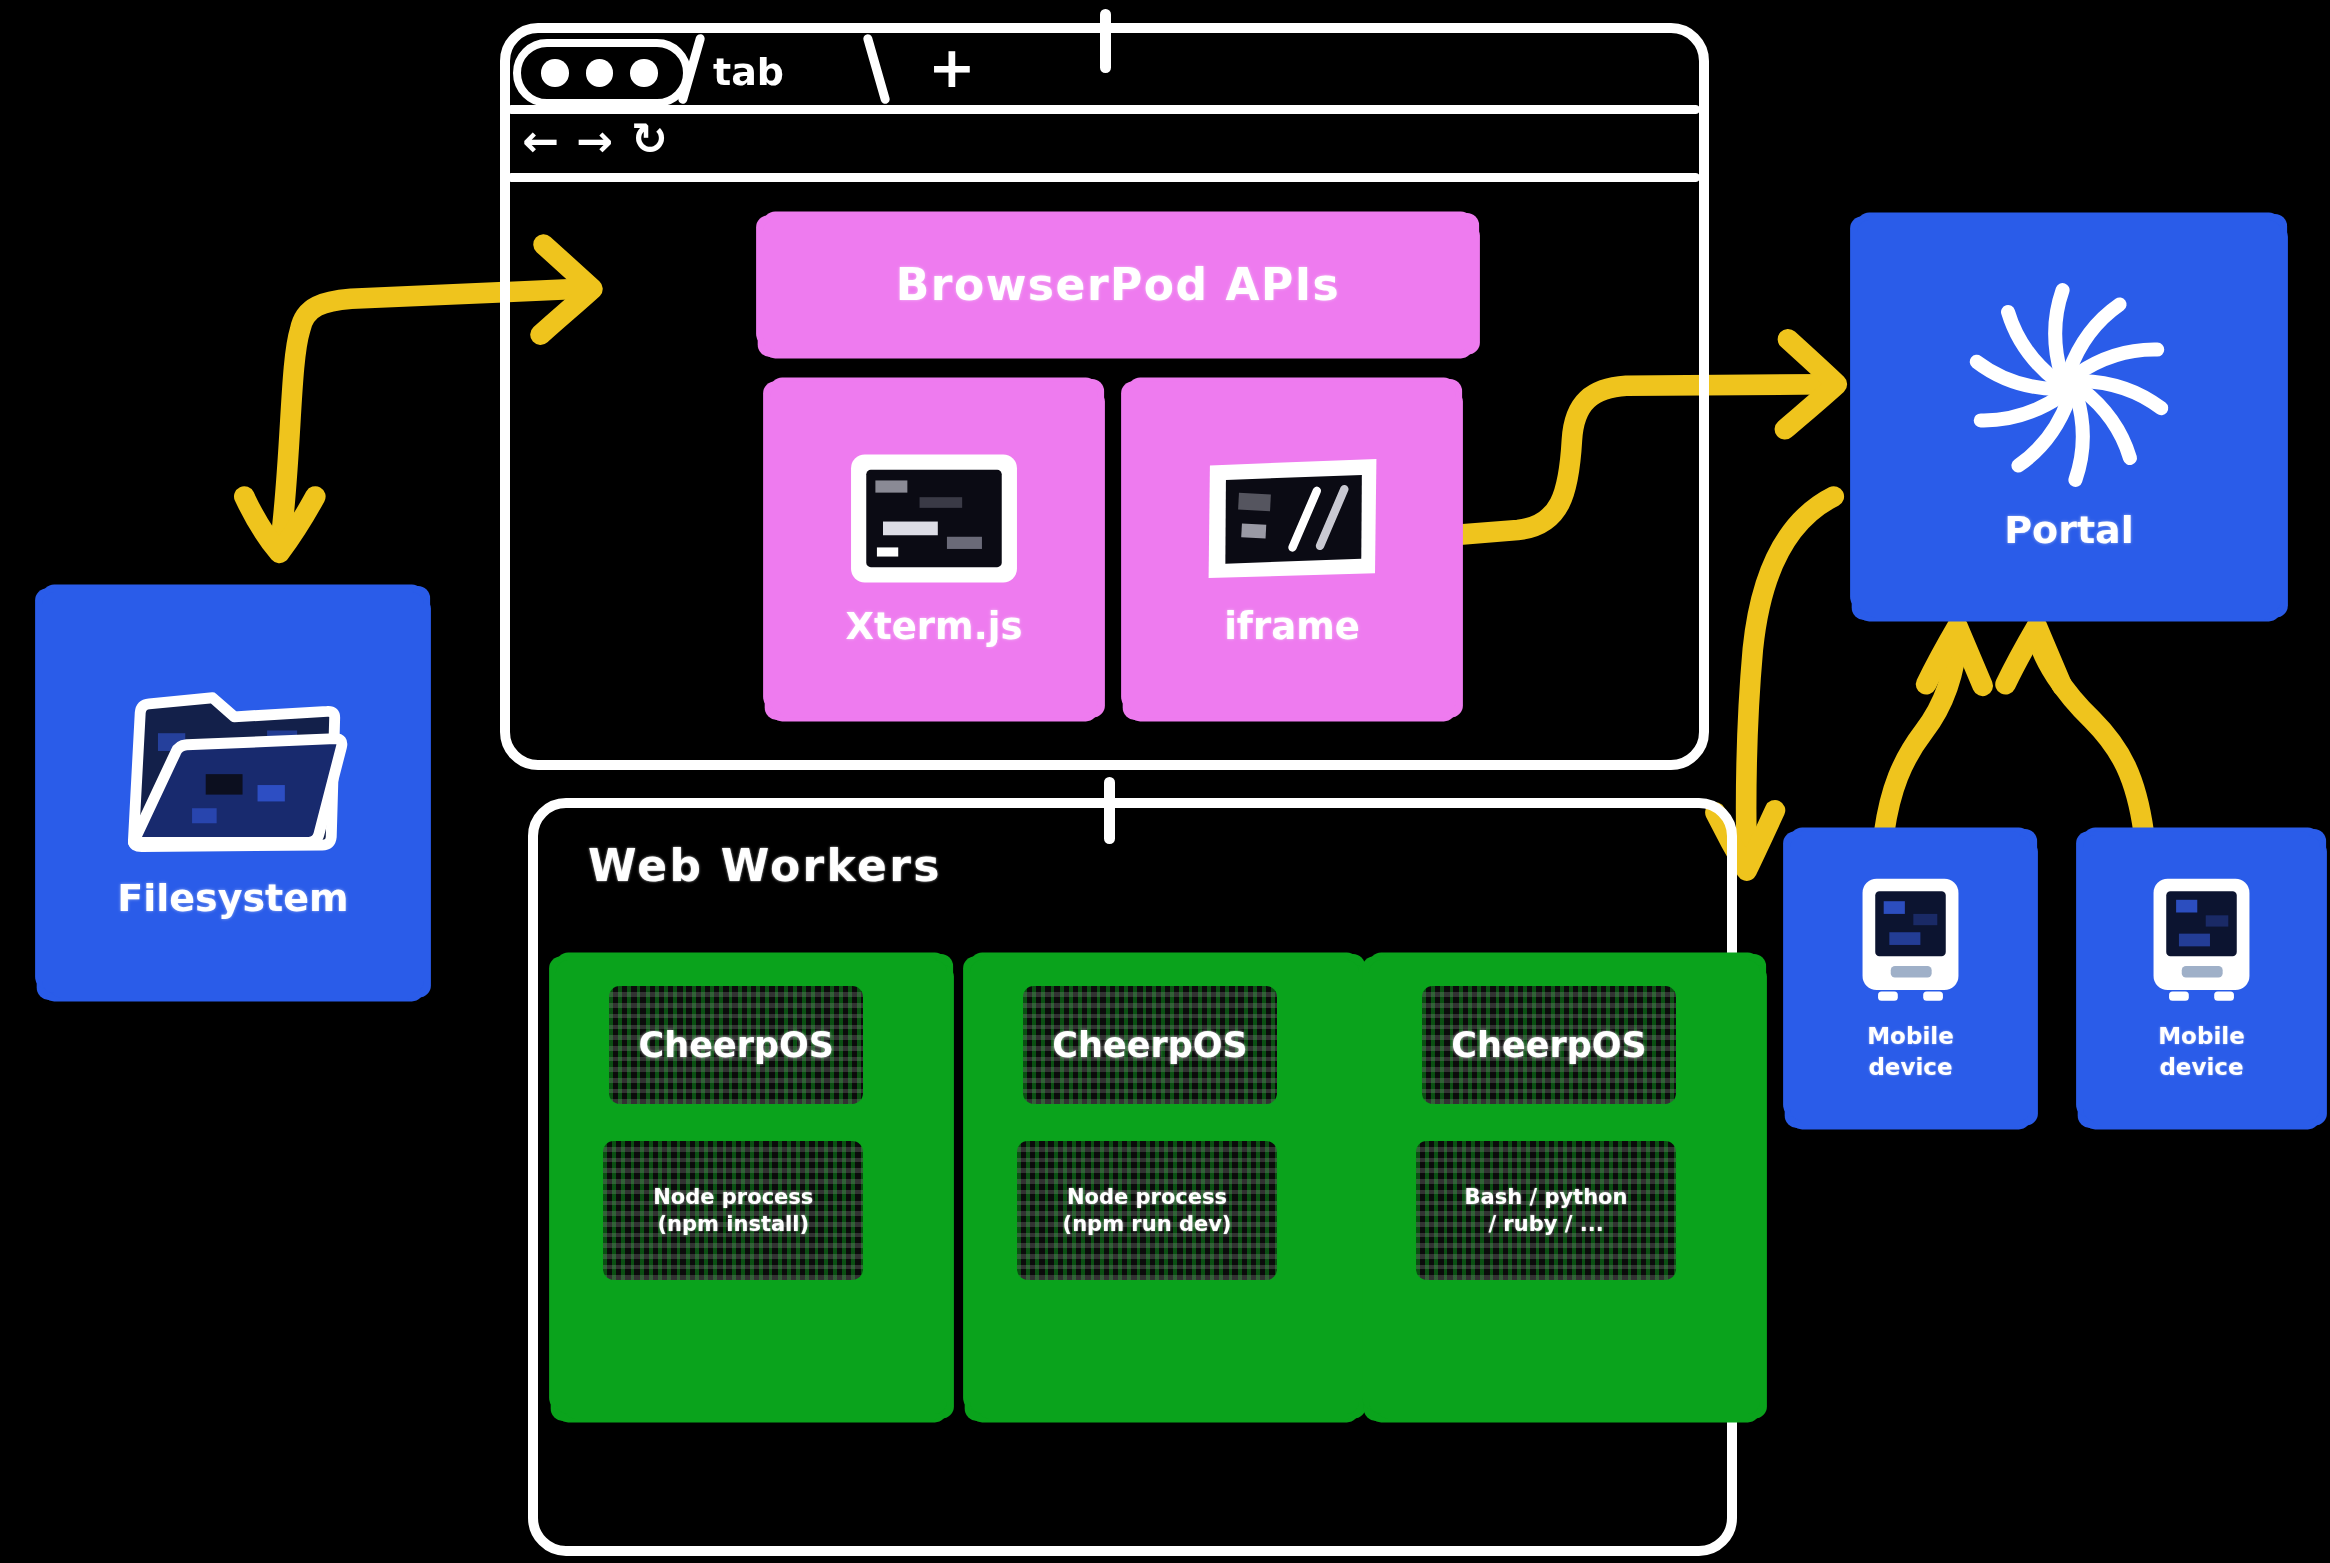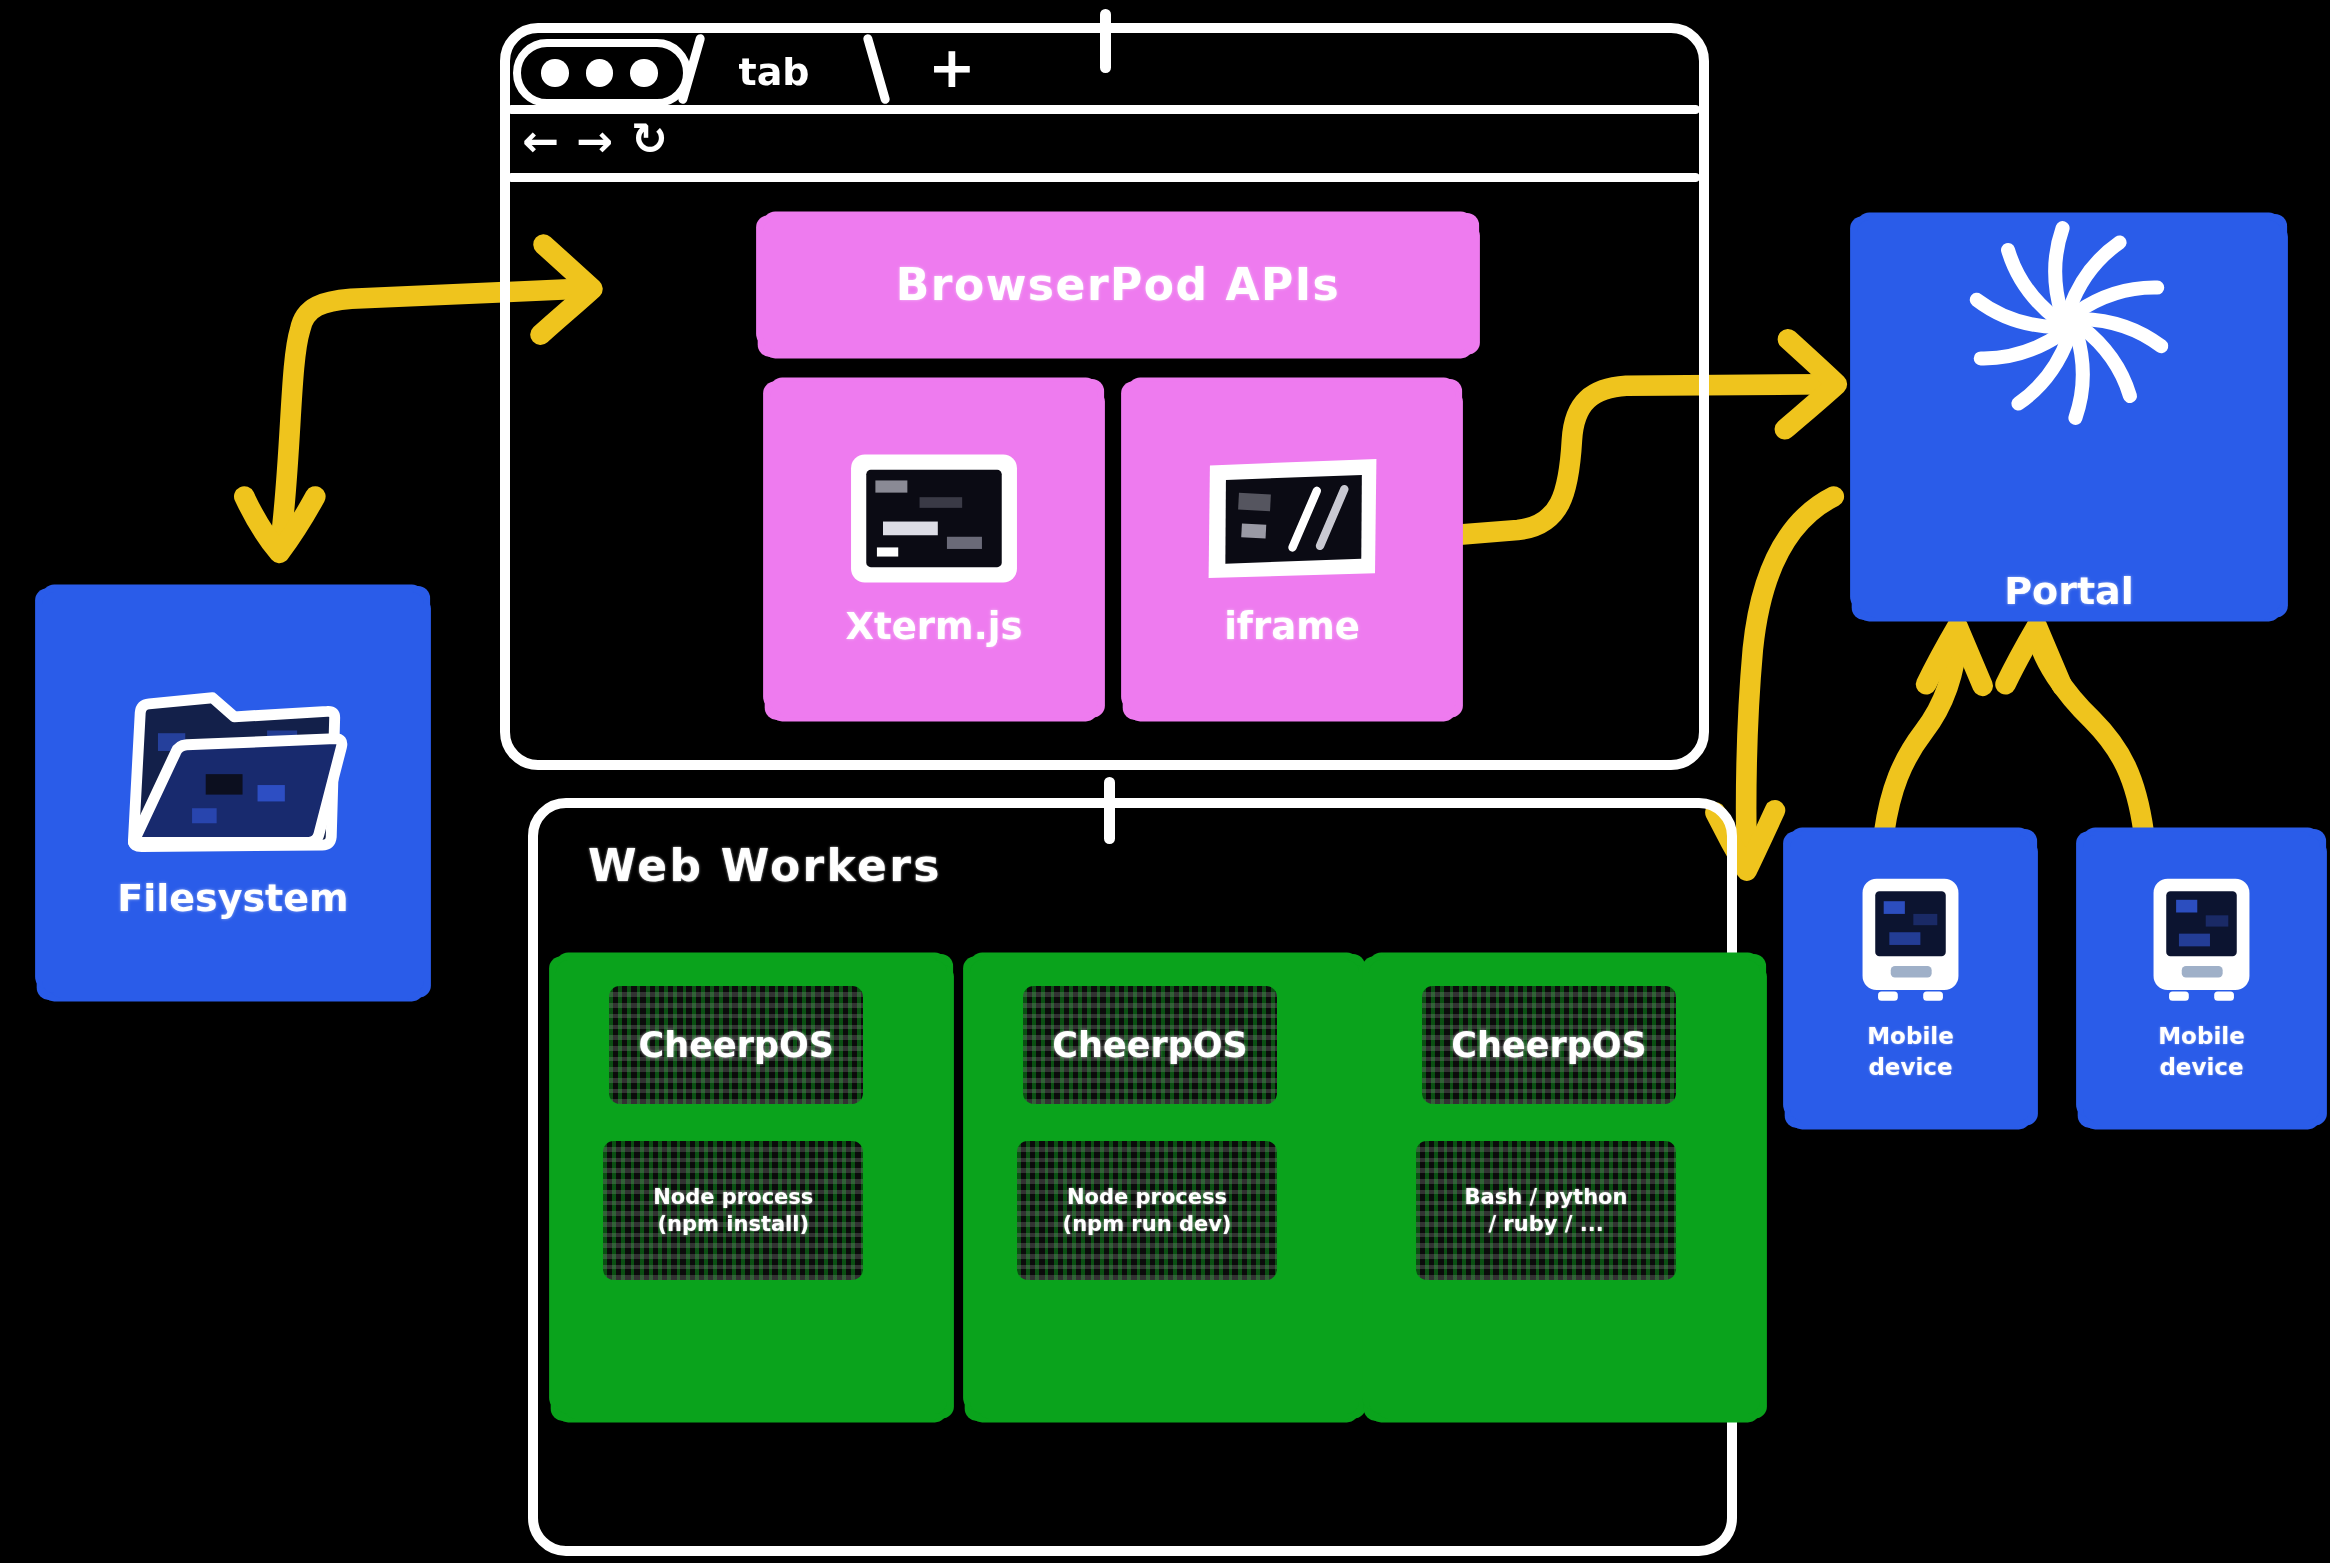--- a/index.html
+++ b/index.html
@@ -17,21 +17,21 @@
          display:flex;flex-direction:column;align-items:center;justify-content:center;text-align:center;}
   .pink{--c:#ee7bef;}
   .blue{--c:#2a5ce9;}
   .green{--c:#0aa31c;}
   
   .dots-pill{position:absolute;border:8.4px solid #fff;border-radius:35px;
              display:flex;align-items:center;gap:17px;padding-left:20px;}
   .dot{width:27.5px;height:27.5px;border-radius:50%;background:#fff;}
   .slant{position:absolute;width:9.2px;background:#fff;border-radius:4.6px;}
   .navicon{position:absolute;font-size:44px;font-weight:700;color:#fff;line-height:1;}
-  .tabtext{position:absolute;font-size:38px;font-weight:700;color:#fff;text-align:center;}
+  .tabtext{position:absolute;font-size:38px;font-weight:700;color:#fff;text-align:left;}
   .plus{position:absolute;font-size:57px;font-weight:700;color:#fff;line-height:1;}
   
   .ww-title{position:absolute;font-size:44px;font-weight:800;letter-spacing:2.3px;
             text-shadow:0 0 2.3px rgba(255,255,255,.8);}
   .subbox{position:absolute;border-radius:10.7px;background:#0b0b0b;
           background-image:
             repeating-linear-gradient(0deg, rgba(140,140,140,.30) 0 4.6px, transparent 4.6px 10.7px),
             repeating-linear-gradient(90deg, rgba(10,163,28,.45) 0 3.8px, transparent 3.8px 9.2px);
           display:flex;flex-direction:column;align-items:center;justify-content:center;text-align:center;}
   .os-label{font-size:35px;font-weight:800;text-shadow:0 0 3.1px rgba(255,255,255,.7);}
@@ -132,21 +132,21 @@
       <rect x="230" y="96" width="44" height="26" fill="#2a48b0" opacity=".7"></rect>
       <path d="M34,260 L96,128 Q100,118 112,117 L330,108 Q342,108 339,120 L306,248 Q303,260 291,260 Z" fill="#182a6e" stroke="#fff" stroke-width="16" stroke-linejoin="round"></path>
       <rect x="140" y="160" width="54" height="30" fill="#0a0a12" opacity=".85"></rect>
       <rect x="214" y="176" width="40" height="24" fill="#32n" opacity="0"></rect>
       <rect x="216" y="176" width="40" height="24" fill="#3358d8" opacity=".8"></rect>
       <rect x="120" y="210" width="36" height="22" fill="#3358d8" opacity=".6"></rect>
     </svg>
     <span class="big-node-label">Filesystem</span>
   </div>
 
-  <div class="chalk blue" style="left:1857px;top:220px;width:424px;height:393px;justify-content:space-between;">
+  <div class="chalk blue" style="left:1857px;top:220px;width:424px;height:393px;">
     <svg width="206" height="206" viewBox="-110 -110 220 220">
       <g stroke="#fff" stroke-width="15" fill="none" stroke-linecap="round">
         <path id="blade" d="M0,-14 C10,-42 28,-68 54,-86"></path>
         <use href="#blade" transform="rotate(36)"></use>
         <use href="#blade" transform="rotate(72)"></use>
         <use href="#blade" transform="rotate(108)"></use>
         <use href="#blade" transform="rotate(144)"></use>
         <use href="#blade" transform="rotate(180)"></use>
         <use href="#blade" transform="rotate(216)"></use>
         <use href="#blade" transform="rotate(252)"></use>

